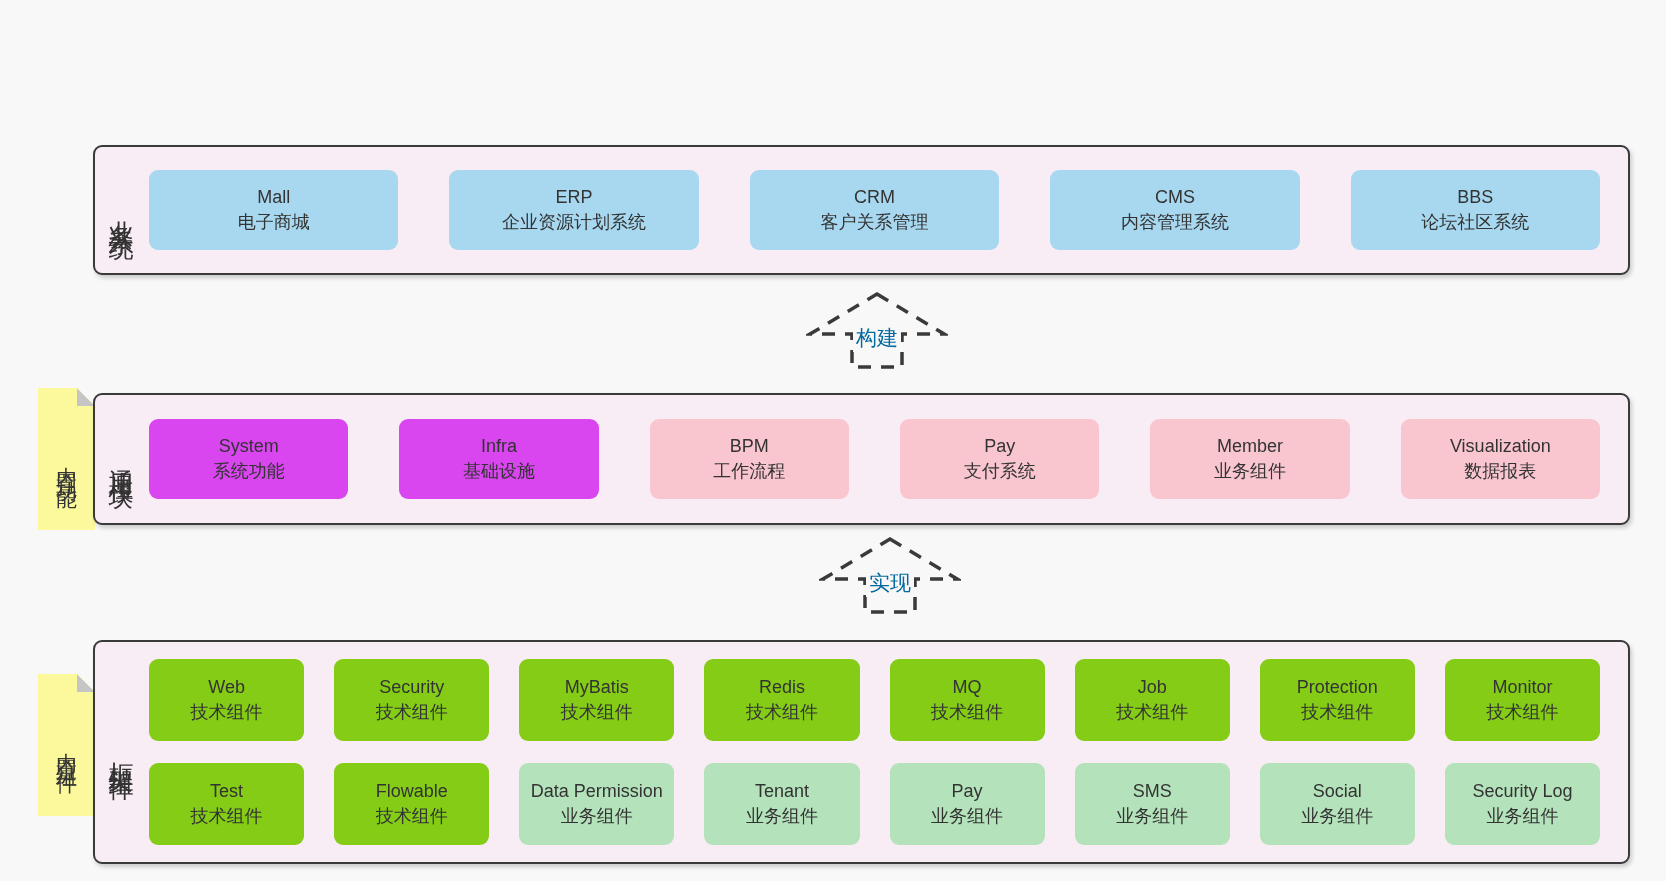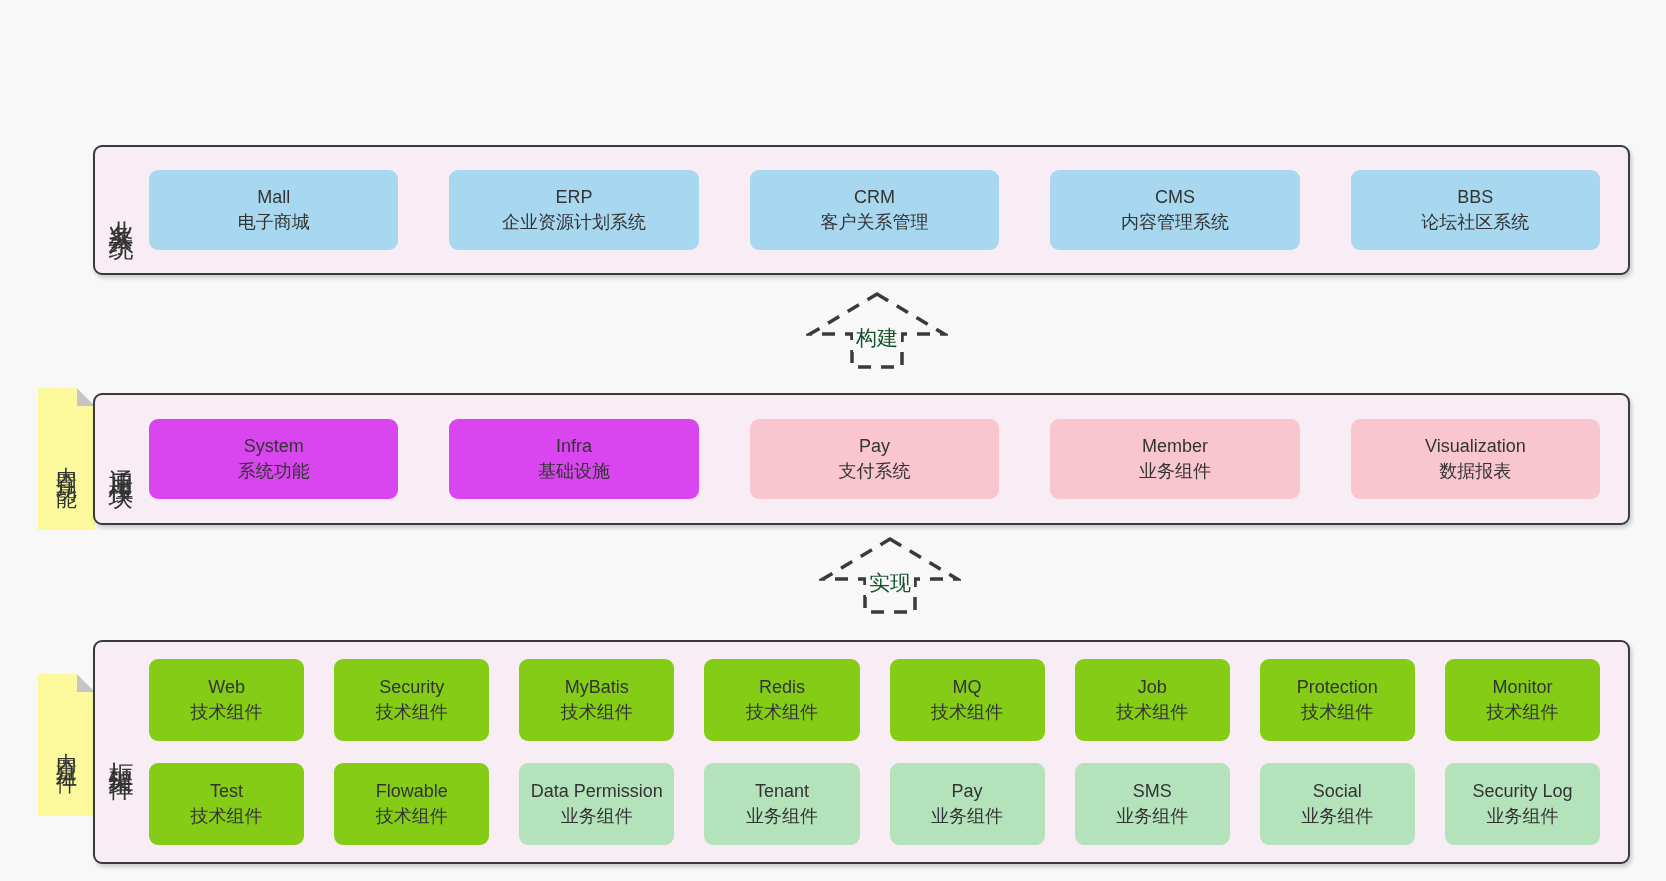--- a/index.html
+++ b/index.html
@@ -90,21 +90,21 @@
   .arrow-impl{left:819px;top:514px;}
   .arrow svg{display:block;}
   .arrow path{
     fill:none;stroke:#3a3a3a;stroke-width:3.5;
     stroke-dasharray:13 10;stroke-linecap:butt;
   }
   .arrow-label{
     position:absolute;left:50%;top:33px;
     transform:translateX(-50%);
     background:#f8f8f8;
-    font-size:21px;color:#14532d;
+    font-size:21px;color:#0369a1;
     padding:0 3px;white-space:nowrap;
   }
 </style>
 </head>
 <body>
 
 <div class="canvas">
 
   <div class="note note-mid">
     <div class="fold"></div>
@@ -153,20 +153,24 @@
     <div class="row6">
       <div class="box red">
         <span>System</span>
         <span>系统功能</span>
       </div>
       <div class="box red">
         <span>Infra</span>
         <span>基础设施</span>
       </div>
       <div class="box pink">
+        <span>BPM</span>
+        <span>工作流程</span>
+      </div>
+      <div class="box pink">
         <span>Pay</span>
         <span>支付系统</span>
       </div>
       <div class="box pink">
         <span>Member</span>
         <span>业务组件</span>
       </div>
       <div class="box pink">
         <span>Visualization</span>
         <span>数据报表</span>

